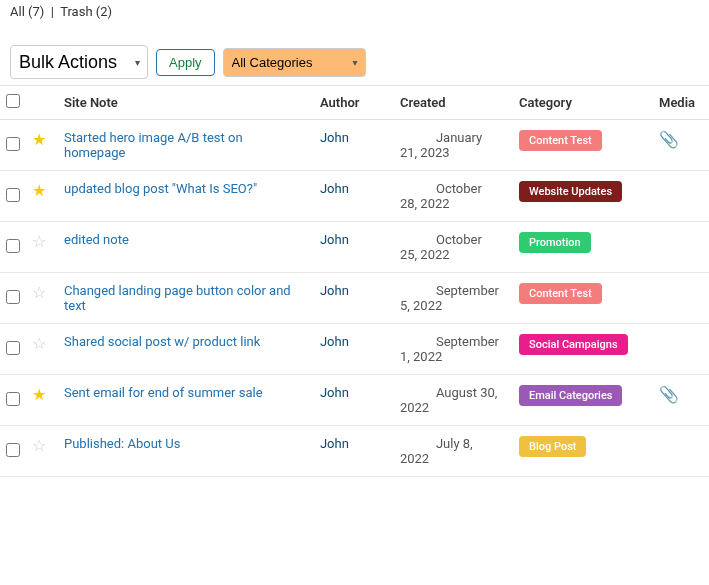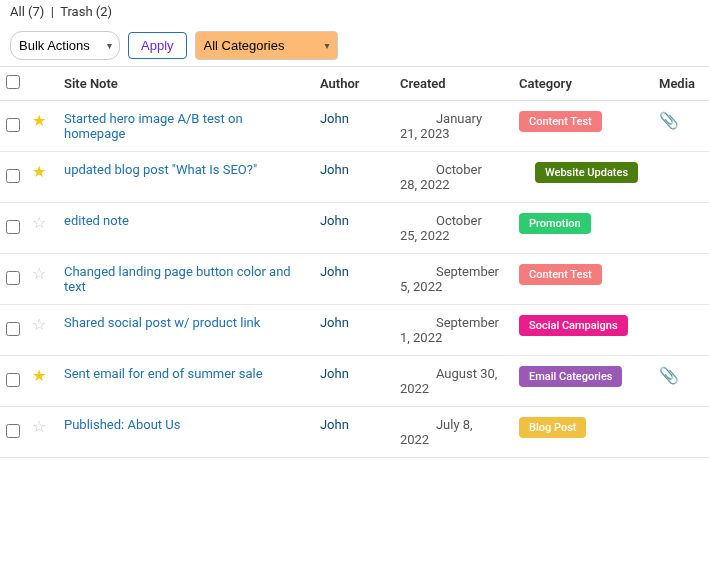--- a/index.html
+++ b/index.html
@@ -8,21 +8,21 @@
       font-size: 13px;
       color: #333;
       background: #fff;
       width: 709px;
       min-height: 585px;
     }
 
     .filter-links {
       font-size: 13px;
       padding: 4px 10px 0 10px;
-      margin-bottom: 6px;
+      margin-bottom: 20px;
     }
 
     .filter-links a {
       color: #2271b1;
       text-decoration: none;
     }
 
     .filter-links span {
       color: #333;
     }
@@ -58,36 +58,36 @@
       pointer-events: none;
       color: #555;
       font-size: 10px;
     }
 
     .apply-btn {
       padding: 5px 12px;
       font-size: 13px;
       border: 1px solid #2271b1;
       border-radius: 4px;
-      color: #6d28d9;
+      color: #15803d;
       background: #fff;
       cursor: pointer;
     }
 
     .bulk-dropdown {
       position: relative;
       display: flex;
       align-items: center;
     }
 
     .bulk-dropdown select {
       border: 1px solid #ccc;
-      border-radius: 12px;
+      border-radius: 4px;
       padding: 6px 28px 6px 8px;
-      font-size: 13px;
+      font-size: 18px;
       background: #fff;
       appearance: none;
       -webkit-appearance: none;
       cursor: pointer;
       outline: none;
     }
 
     .bulk-dropdown .chevron {
       position: absolute;
       right: 8px;
@@ -186,21 +186,21 @@
       display: inline-block;
       padding: 4px 10px;
       border-radius: 4px;
       font-size: 11px;
       font-weight: 500;
       color: #fff;
       white-space: nowrap;
     }
 
     .badge-content-test { background: #f47c7c; }
-    .badge-website-updates { background: #4d7c0f; margin-left: 16px; }
+    .badge-website-updates { background: #7f1d1d; }
     .badge-promotion { background: #2ecc71; }
     .badge-social-campaigns { background: #e91e8c; }
     .badge-email-campaigns { background: #9b59b6; }
     .badge-blog-post { background: #f0c040; }
 
     .media-icon {
       font-size: 16px;
       color: #999;
     }
 

